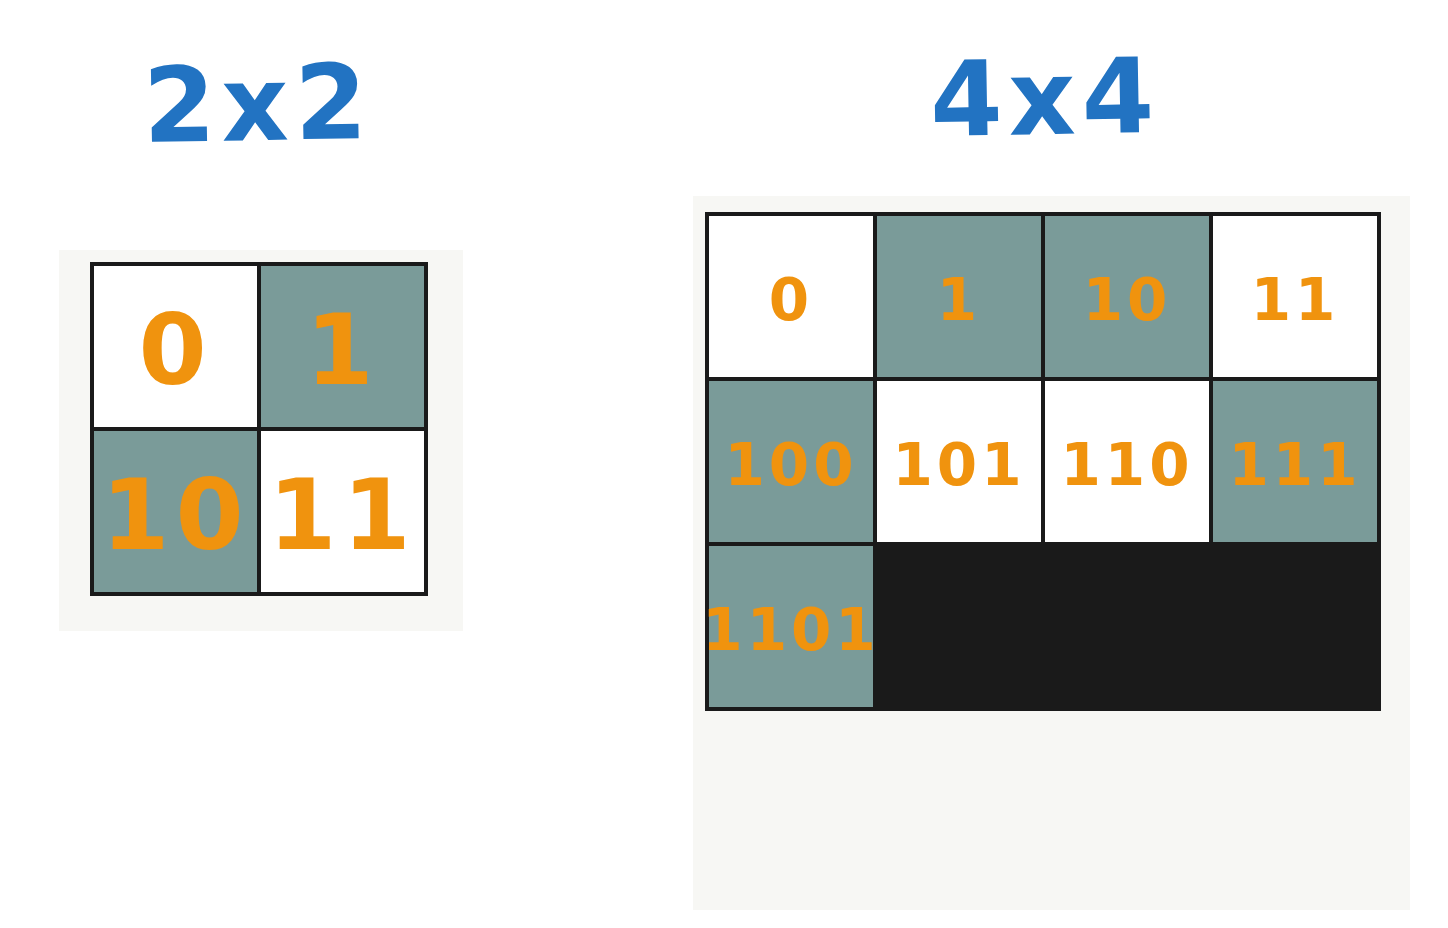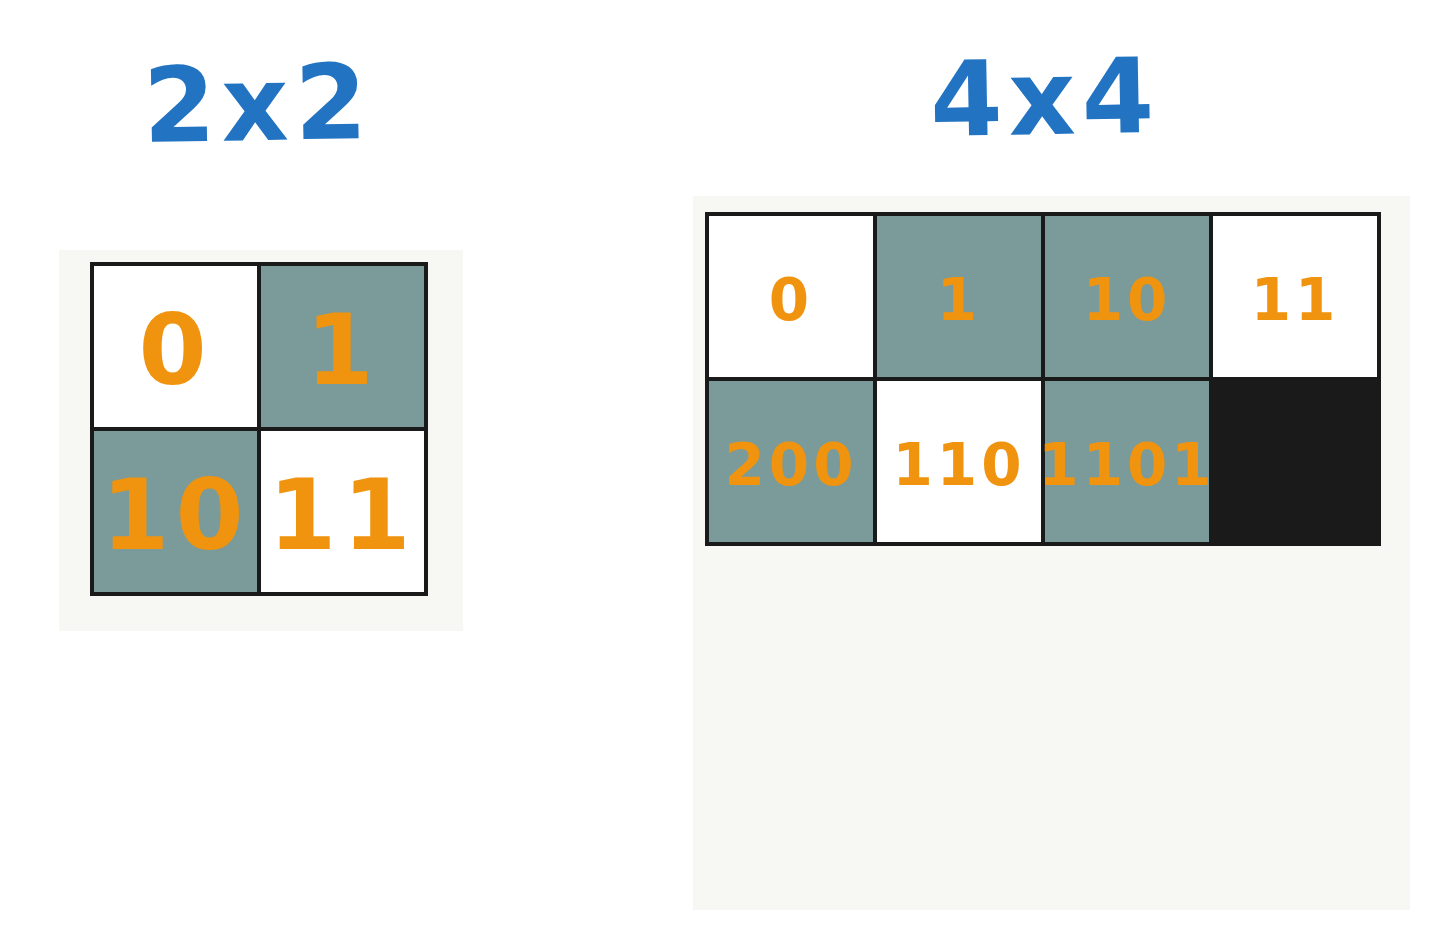--- a/index.html
+++ b/index.html
@@ -94,19 +94,21 @@
         <div class="cell">11</div>
       </div>
   </div>
 
   <div class="panel panel-4x4">
     <div class="grid grid-4x4">
         <div class="cell">0</div>
         <div class="cell shaded">1</div>
         <div class="cell shaded">10</div>
         <div class="cell">11</div>
-        <div class="cell shaded">200</div>
+        <div class="cell shaded">100</div>
+        <div class="cell">101</div>
         <div class="cell">110</div>
+        <div class="cell shaded">111</div>
         <div class="cell shaded">1101</div>
       </div>
   </div>
 
 </div>
 
 </body></html>

